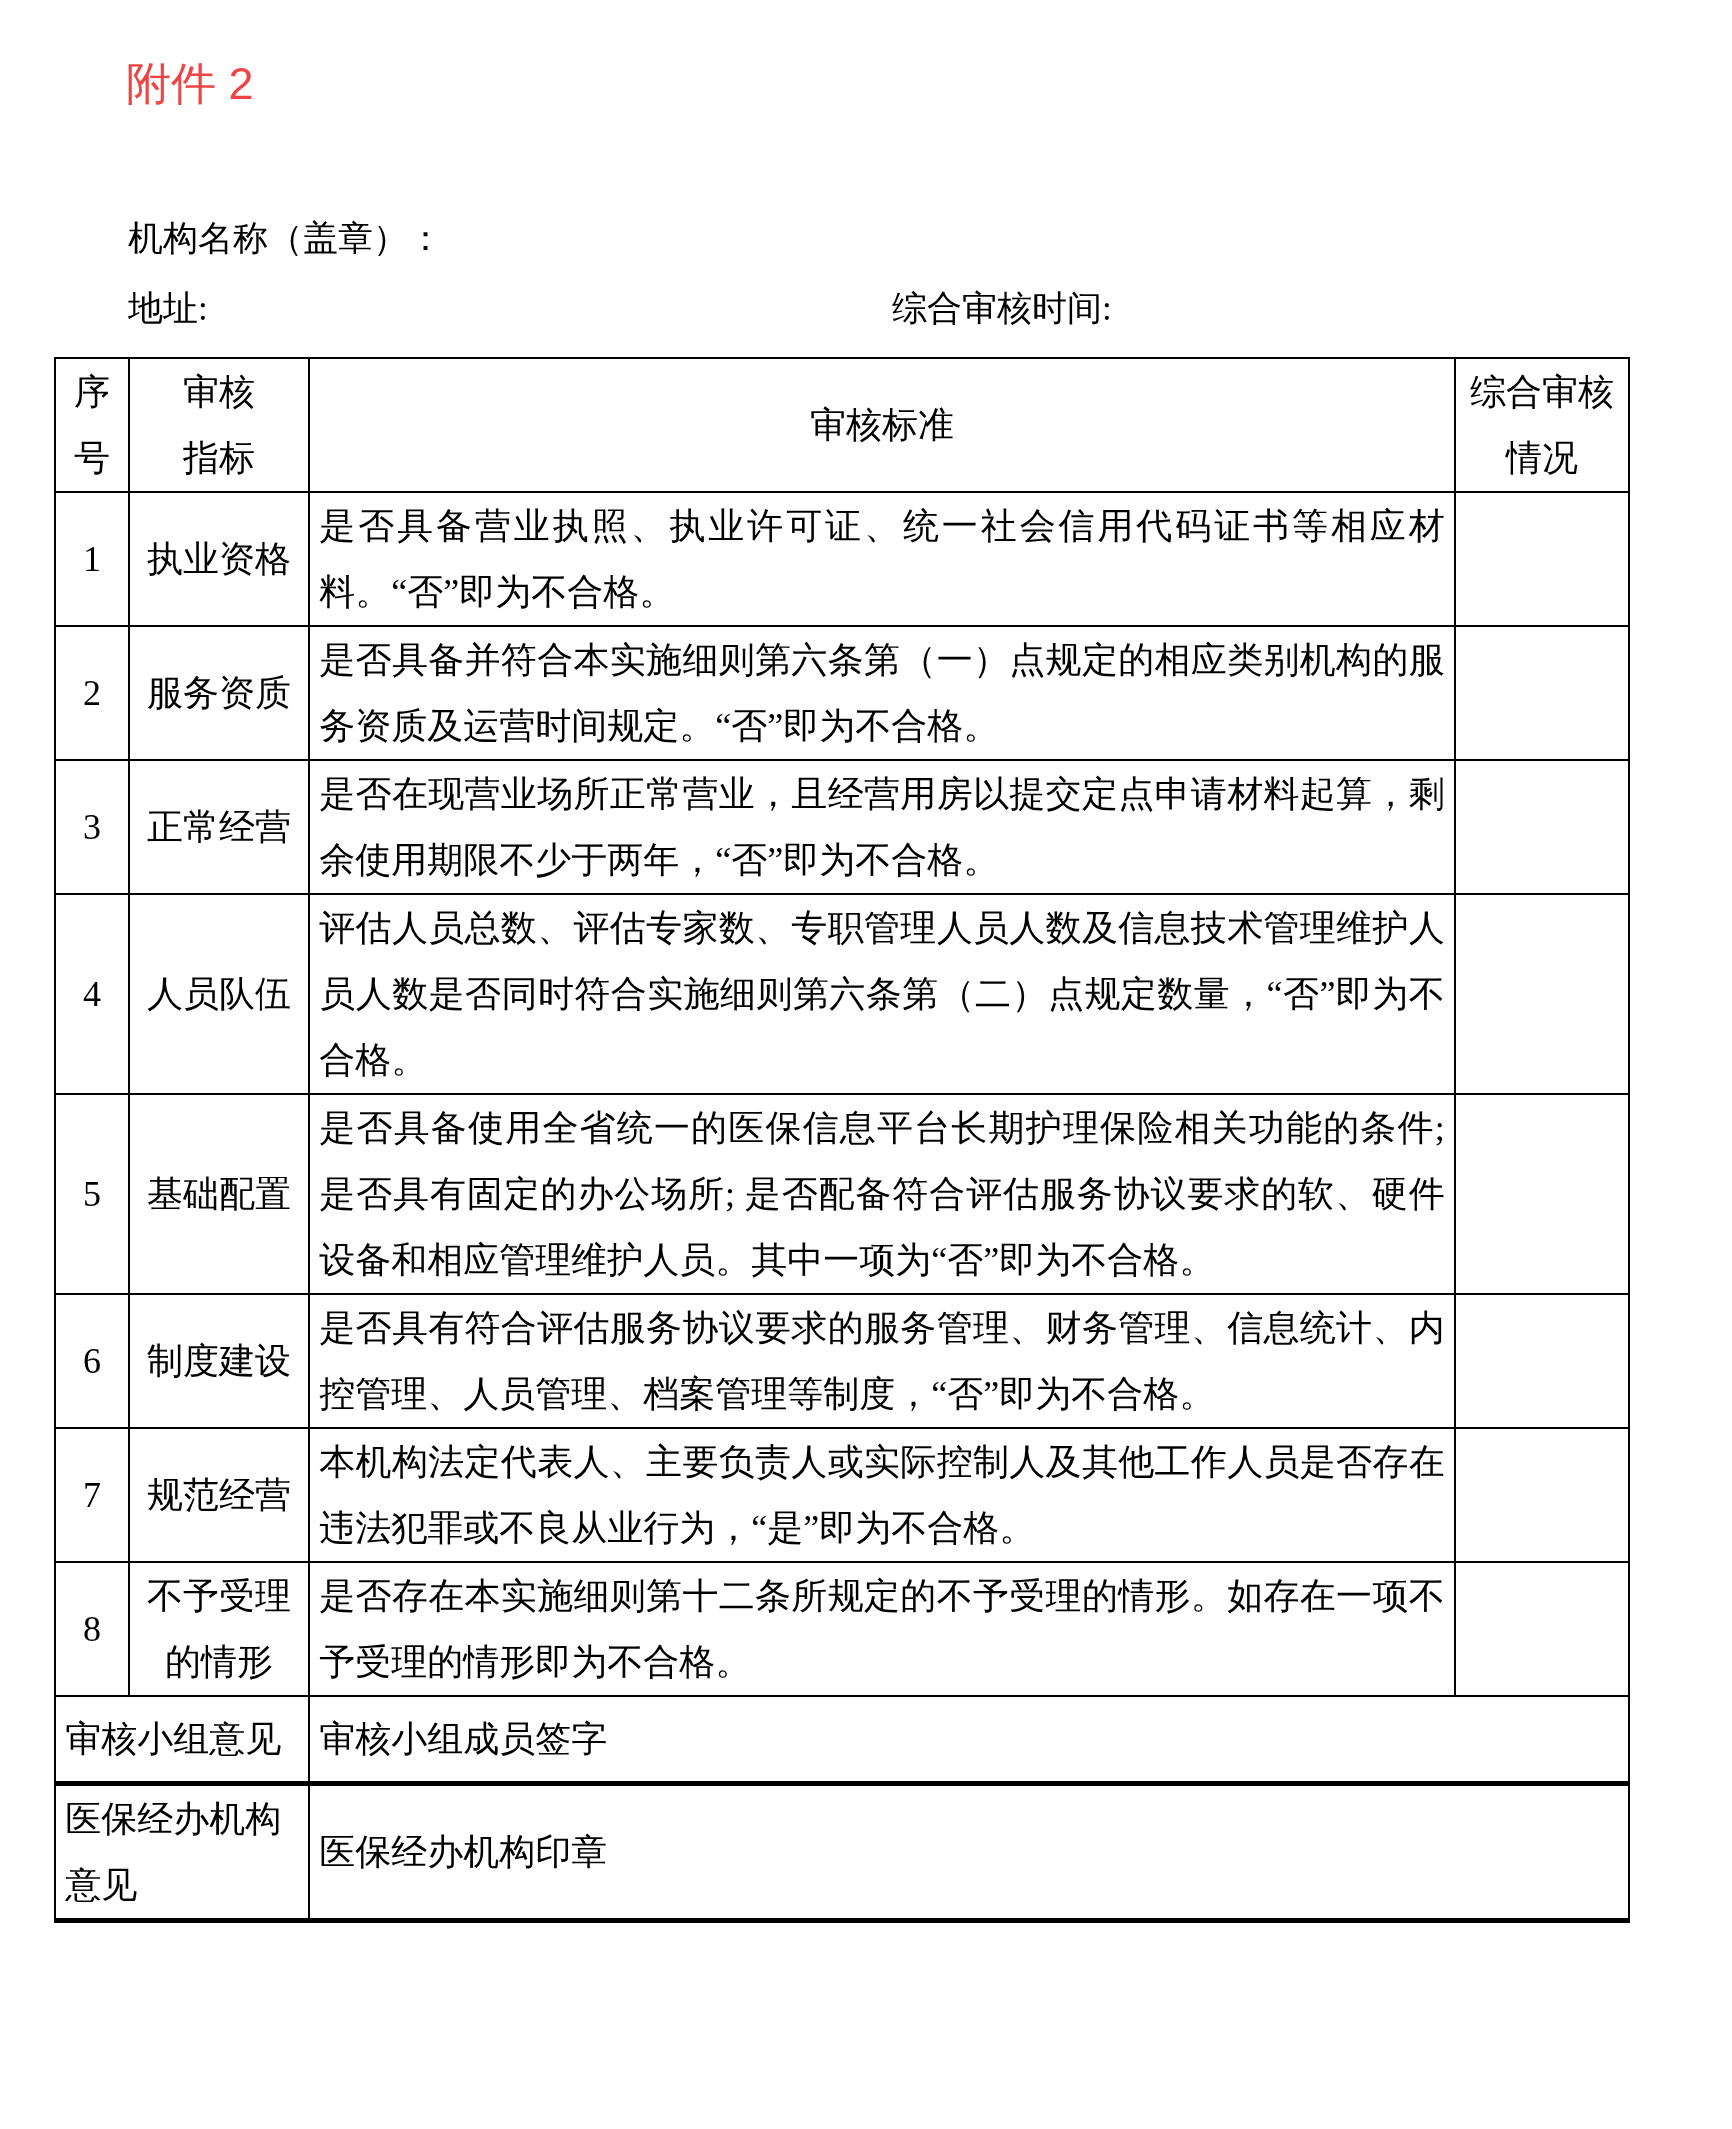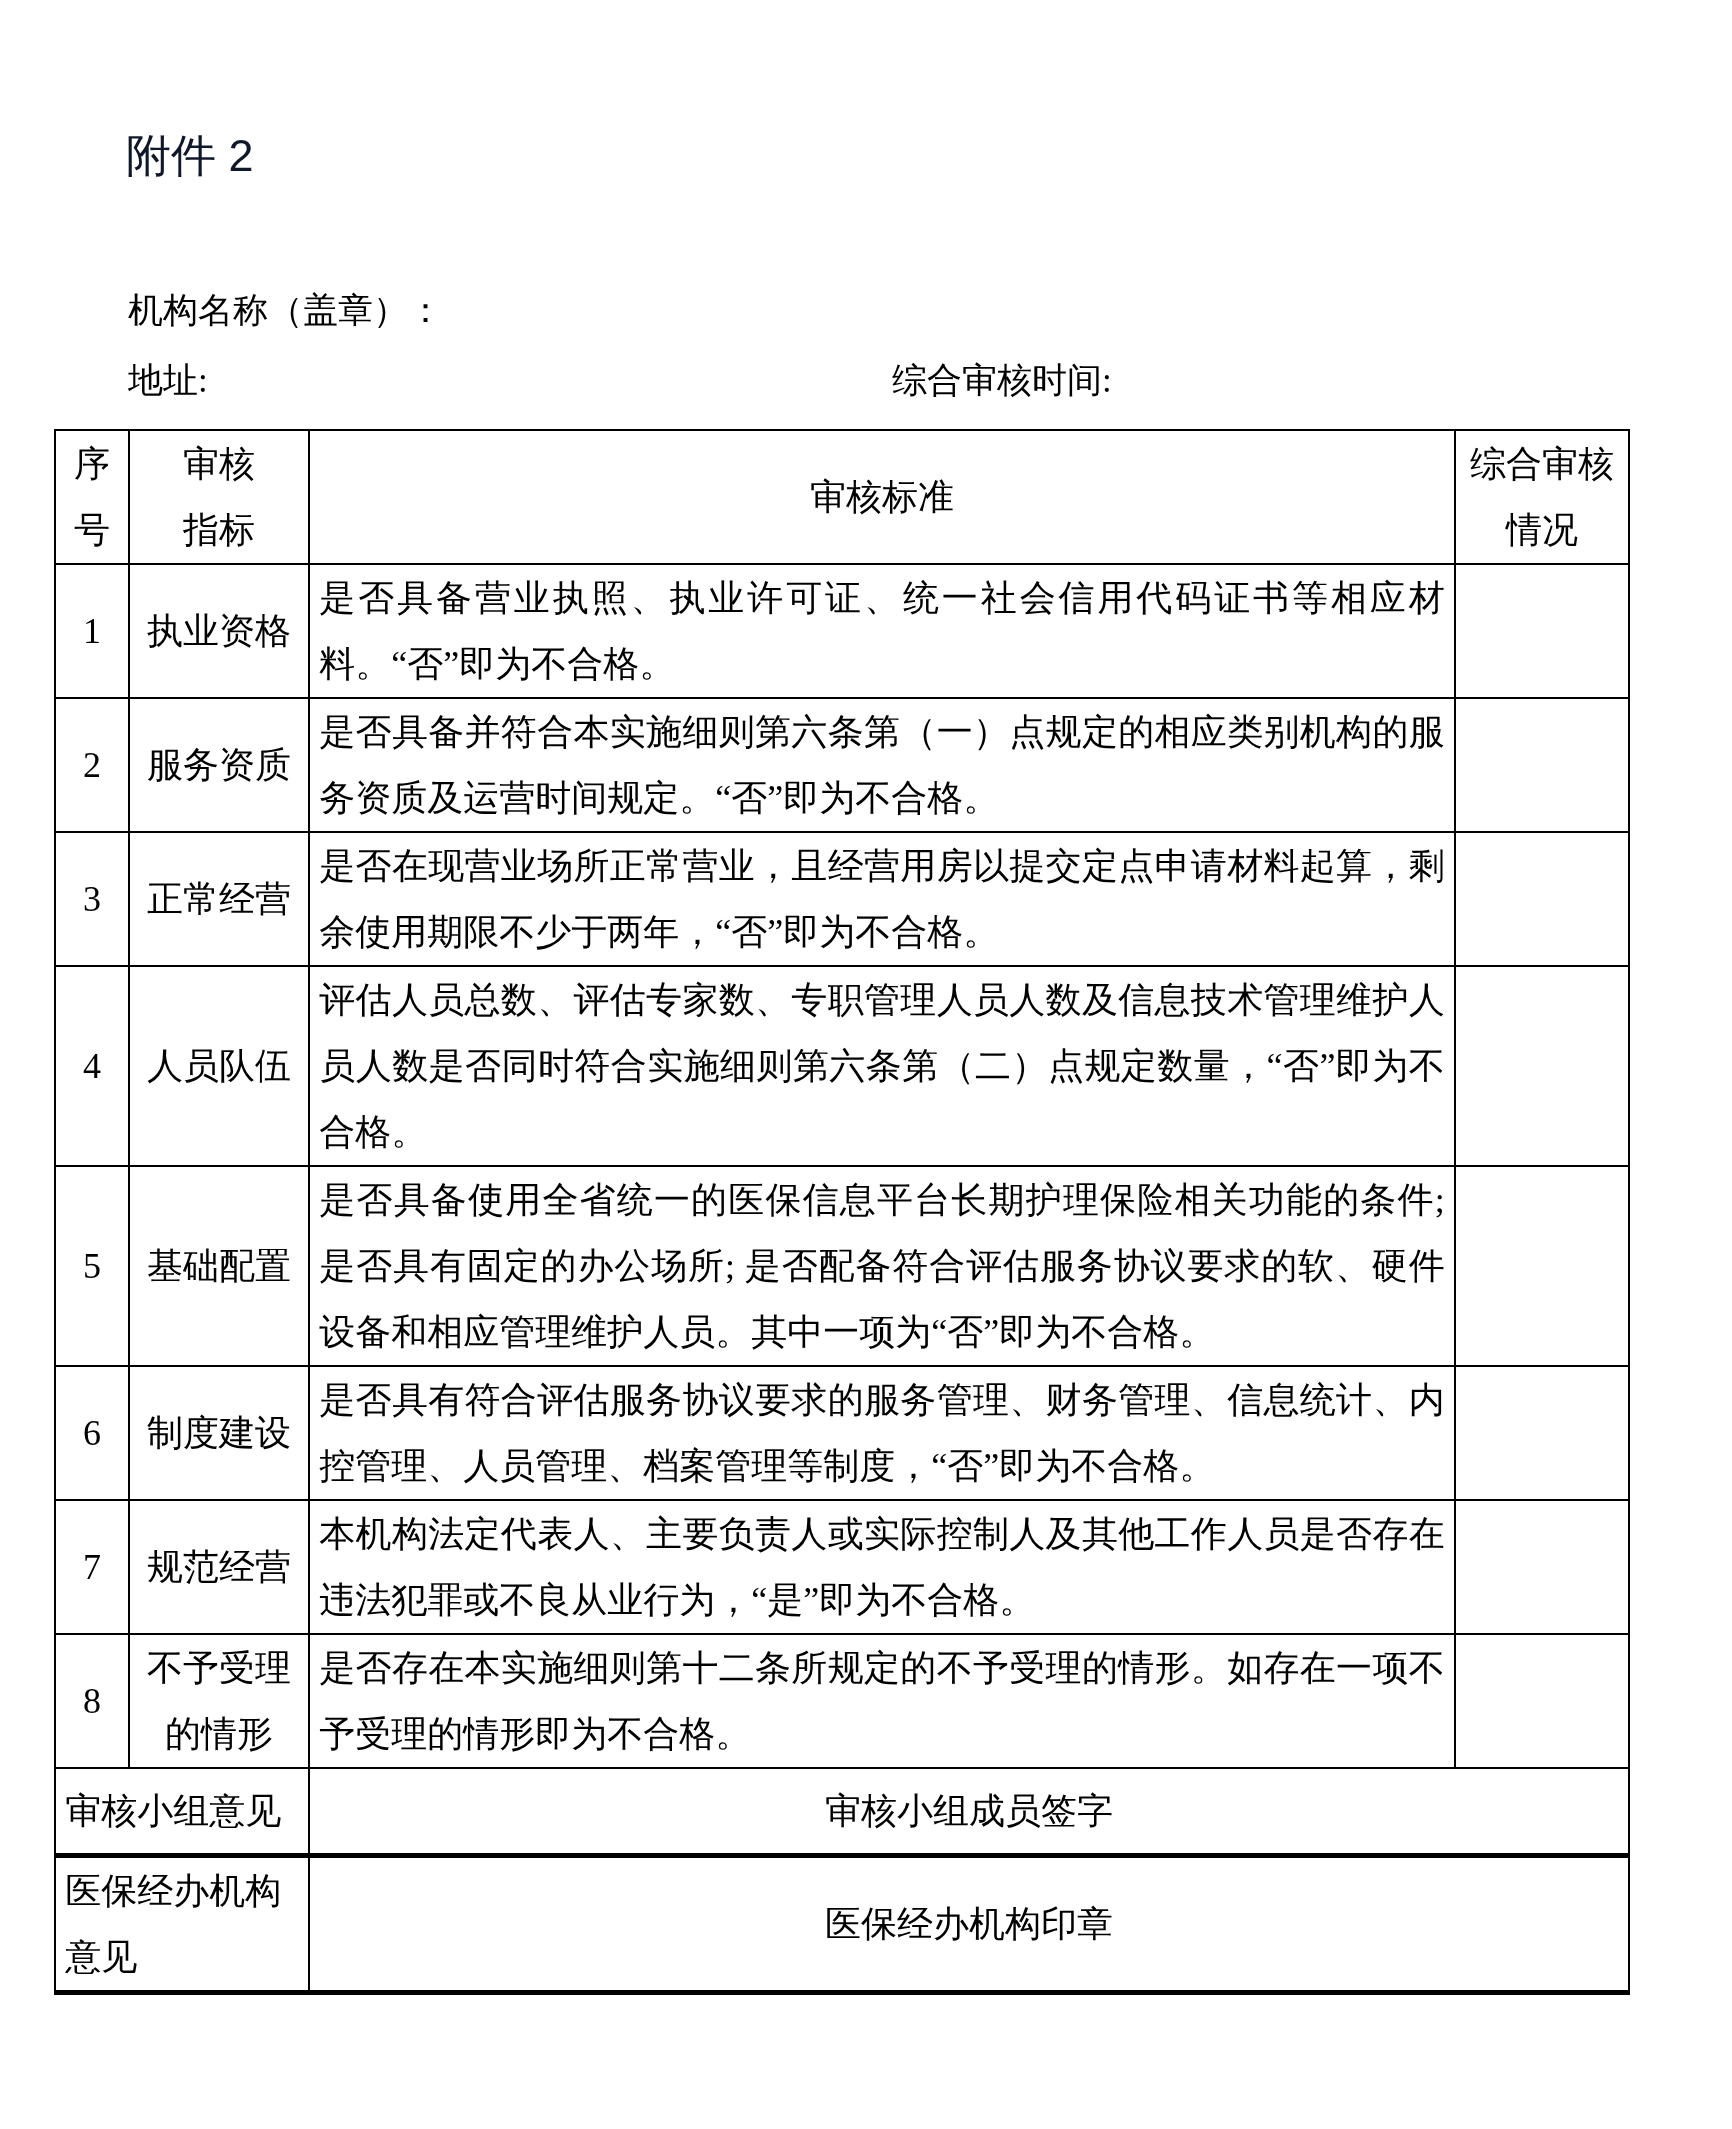--- a/index.html
+++ b/index.html
@@ -10,27 +10,26 @@
   .page {
     position: relative;
     width: 1732px;
     height: 2129px;
     background: #ffffff;
     color: #000;
     font-family: "Liberation Serif", "DejaVu Serif", serif;
     overflow: hidden;
   }
   .attachment {
-    padding-top: 84px;
+    padding-top: 60px;
     margin-left: 126px;
     font-family: "Liberation Sans", "DejaVu Sans", sans-serif;
     font-size: 45px;
     line-height: 47px;
-    color: #0f172a;
-    margin-top: 48px;
+    color: #ef4444;
   }
   .title {
     margin: 109px 0 0 0;
     text-align: center;
     font-size: 62px;
     line-height: 65px;
     font-weight: bold;
     letter-spacing: 0px;
   }
   .org-line {
@@ -92,21 +91,20 @@
   tr.footer-a td { height: 88px; }
   tr.footer-b td {
     height: 130px;
     border-top-width: 5.4px;
     border-bottom-width: 5.4px;
   }
   td.f-label {
     text-align: left;
   }
   td.f-content {
-    text-align: center;
     margin-left: 12px;
   }
 </style>
 </head>
 <body>
 
 <div class="page">
 
   <div class="attachment">附件 2</div>
 

